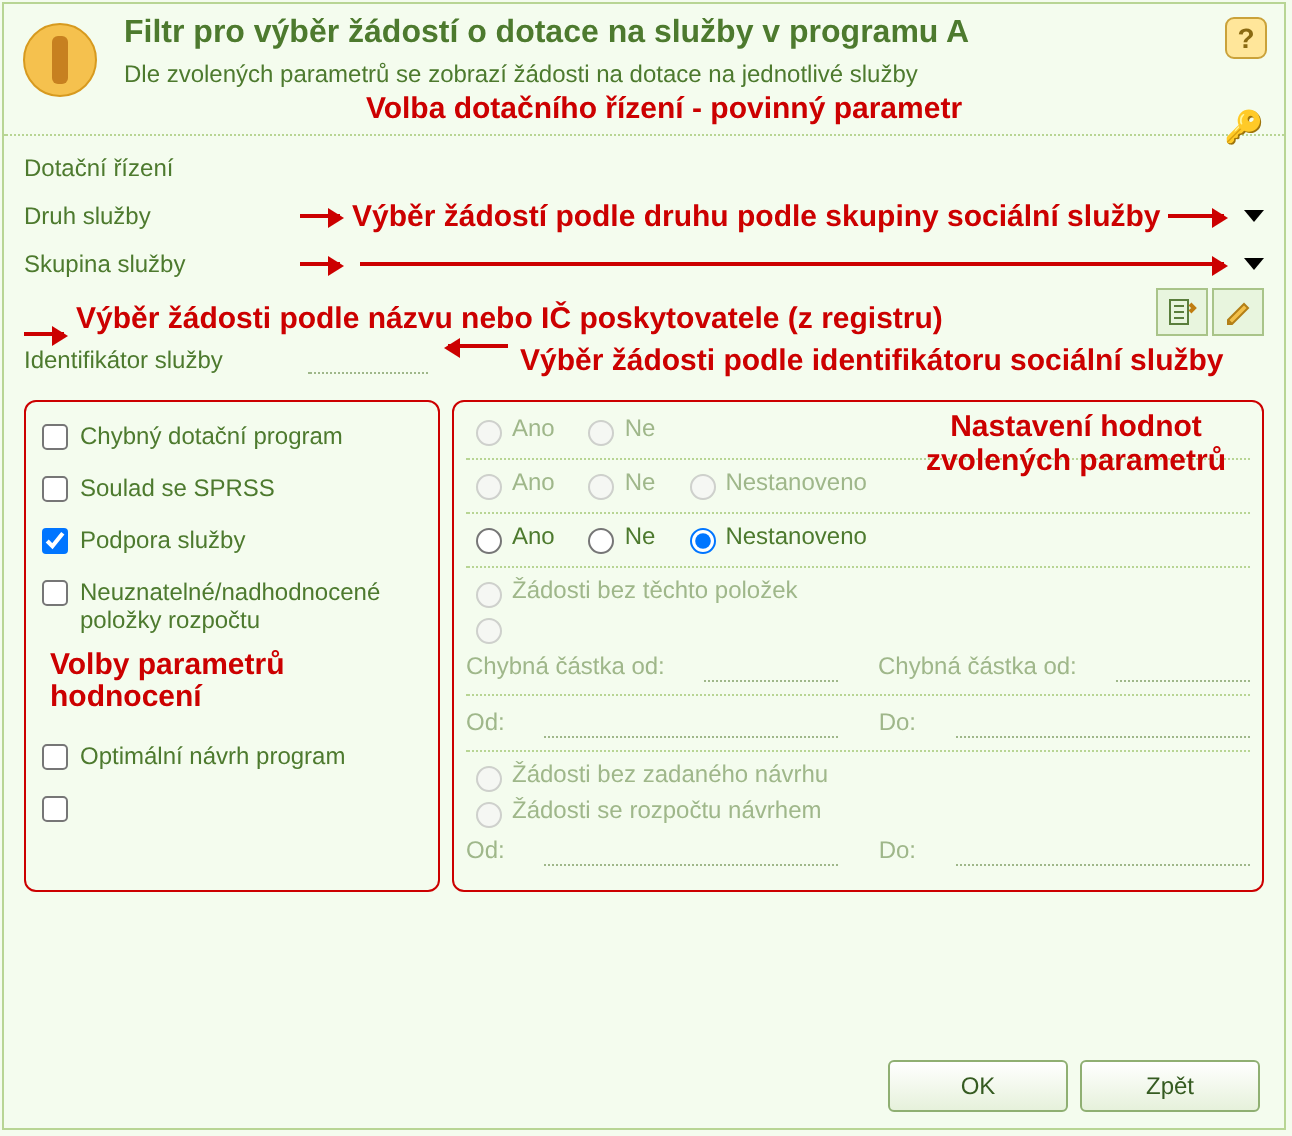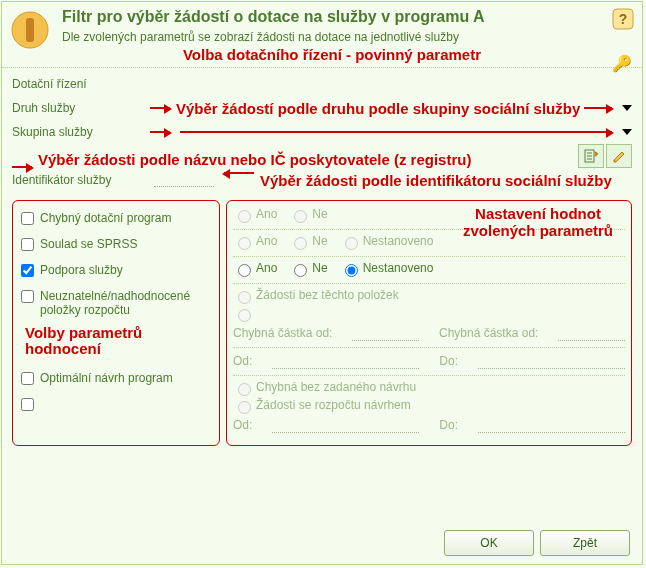--- a/index.html
+++ b/index.html
@@ -313,21 +313,21 @@
             <span class="finput"></span>
           <span class="flabel">Do:</span>
             <span class="finput"></span>
         </div>
       </div>
       <div class="sep"></div>
 
       <div class="rgrp disabled">
         <div class="radio-row">
           <input type="radio" disabled="" style="">
-            <label>Chybná bez zadaného návrhu</label>
+            <label>Žádosti bez zadaného návrhu</label>
         </div>
         <div class="radio-row">
           <input type="radio" disabled="" style="">
             <label>Žádosti se rozpočtu návrhem</label>
         </div>
         <div class="field-row">
           <span class="flabel">Od:</span>
             <span class="finput"></span>
           <span class="flabel">Do:</span>
             <span class="finput"></span>

